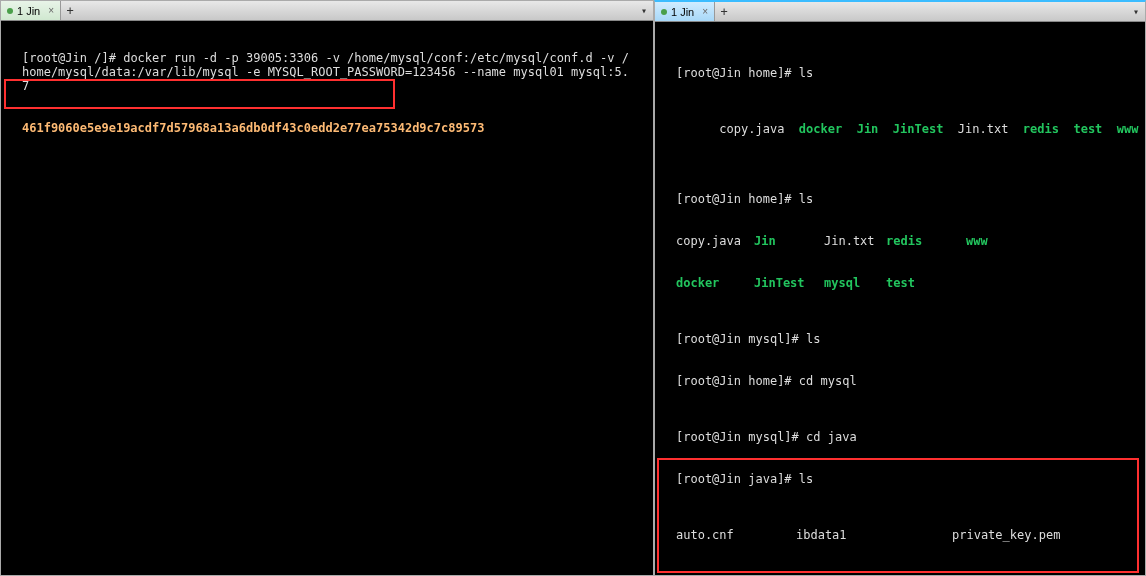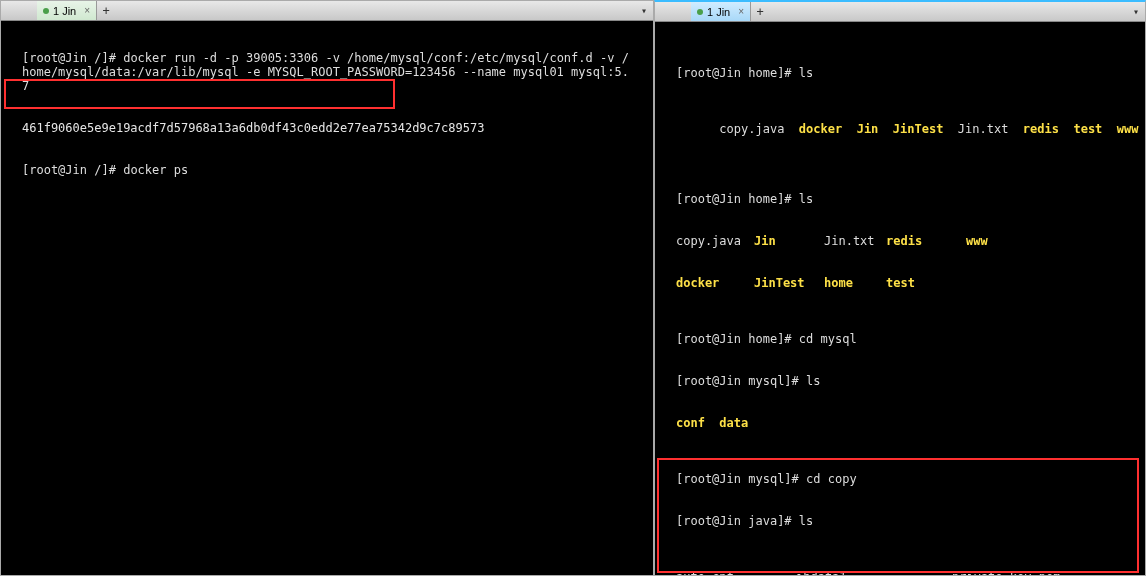--- a/index.html
+++ b/index.html
@@ -30,21 +30,20 @@
     .tab {
       display: flex;
       align-items: center;
       padding: 0 6px;
       background: linear-gradient(to bottom, #fafafa, #e0e0e0);
       border-right: 1px solid #999;
       font-size: 11px;
       font-family: sans-serif;
       gap: 4px;
       position: relative;
-      margin-left: 36px;
     }
     .tab.active-left { background: linear-gradient(to bottom, #e8f4e8, #d0e8d0); }
     .tab.active-right { background: linear-gradient(to bottom, #d0ecff, #a8d8f8); }
     .tab-dot {
       width: 6px; height: 6px; border-radius: 50%;
       background: #4a9f4a;
     }
     .tab-close {
       font-size: 10px;
       color: #666;
@@ -73,22 +72,22 @@
       flex: 1;
       background: #000;
       color: #ddd;
       padding: 2px 21px;
       overflow: hidden;
       white-space: pre;
       line-height: 14px;
       position: relative;
     }
     .line { white-space: pre-wrap; word-break: break-all; }
-    .cyan { color: #e5e5e5; }
-    .blue { color: #fde047; }
+    .cyan { color: #fdba74; font-weight: bold; }
+    .blue { color: #22c55e; }
     .bold { font-weight: bold; }
     .red-box {
       border: 2px solid #ff3030;
       position: absolute;
       pointer-events: none;
     }
     .term-row { display: block; min-height: 14px; }
     .cursor {
       display: inline-block;
       width: 7px;
@@ -114,21 +113,20 @@
       <span class="tab-dot"></span>
       <span>1 Jin</span>
       <span class="tab-close">×</span>
     </div>
     <div class="new-tab">+</div>
     <div class="menu">▾</div>
   </div>
   <div class="terminal">
     <span class="term-row line"><span>[root@Jin /]# </span><span>docker run -d -p 39005:3306 -v /home/mysql/conf:/etc/mysql/conf.d -v /home/mysql/data:/var/lib/mysql -e MYSQL_ROOT_PASSWORD=123456 --name mysql01 mysql:5.7</span></span>
     <span class="term-row"><span class="cyan">461f9060e5e9e19acdf7d57968a13a6db0df43c0edd2e77ea75342d9c7c89573</span></span>
-    <span class="term-row"><span>[root@Jin /]# </span><span>docker ps</span></span>
     <div class="red-box" style="left:3px; top:58px; width:391px; height:30px;"></div>
   </div>
 </div>
 
 <div class="pane pane-right">
   <div class="tab-bar">
     <div class="tab active-right">
       <span class="tab-dot"></span>
       <span>1 Jin</span>
       <span class="tab-close">×</span>
@@ -141,28 +139,27 @@
     <span class="term-row"><span>[root@Jin home]# </span><span>ls</span></span>
     <span class="term-row">
       <span>copy.java</span>  <span class="blue bold">docker</span>  <span class="blue bold">Jin</span>  <span class="blue bold">JinTest</span>  <span>Jin.txt</span>  <span class="blue bold">redis</span>  <span class="blue bold">test</span>  <span class="blue bold">www</span>
     </span>
     
     <span class="term-row"><span>[root@Jin home]# </span><span>ls</span></span>
     <span class="term-row cols5">
       <span>copy.java</span><span class="blue bold">Jin</span><span>Jin.txt</span><span class="blue bold">redis</span><span class="blue bold">www</span>
     </span>
     <span class="term-row cols5">
-      <span class="blue bold">docker</span><span class="blue bold">JinTest</span><span class="blue bold">home</span><span class="blue bold">test</span>
+      <span class="blue bold">docker</span><span class="blue bold">JinTest</span><span class="blue bold">mysql</span><span class="blue bold">test</span>
     </span>
     
+    <span class="term-row"><span>[root@Jin mysql]# </span><span>ls</span></span>
     <span class="term-row"><span>[root@Jin home]# </span><span>cd mysql</span></span>
-    <span class="term-row"><span>[root@Jin mysql]# </span><span>ls</span></span>
-    <span class="term-row"><span class="blue bold">conf</span>  <span class="blue bold">data</span></span>
     
-    <span class="term-row"><span>[root@Jin mysql]# </span><span>cd copy</span></span>
+    <span class="term-row"><span>[root@Jin mysql]# </span><span>cd java</span></span>
     <span class="term-row"><span>[root@Jin java]# </span><span>ls</span></span>
     
     <span class="term-row cols3"><span>auto.cnf</span><span>ibdata1</span><span>private_key.pem</span></span>
     
     
     
     
     
     
     

